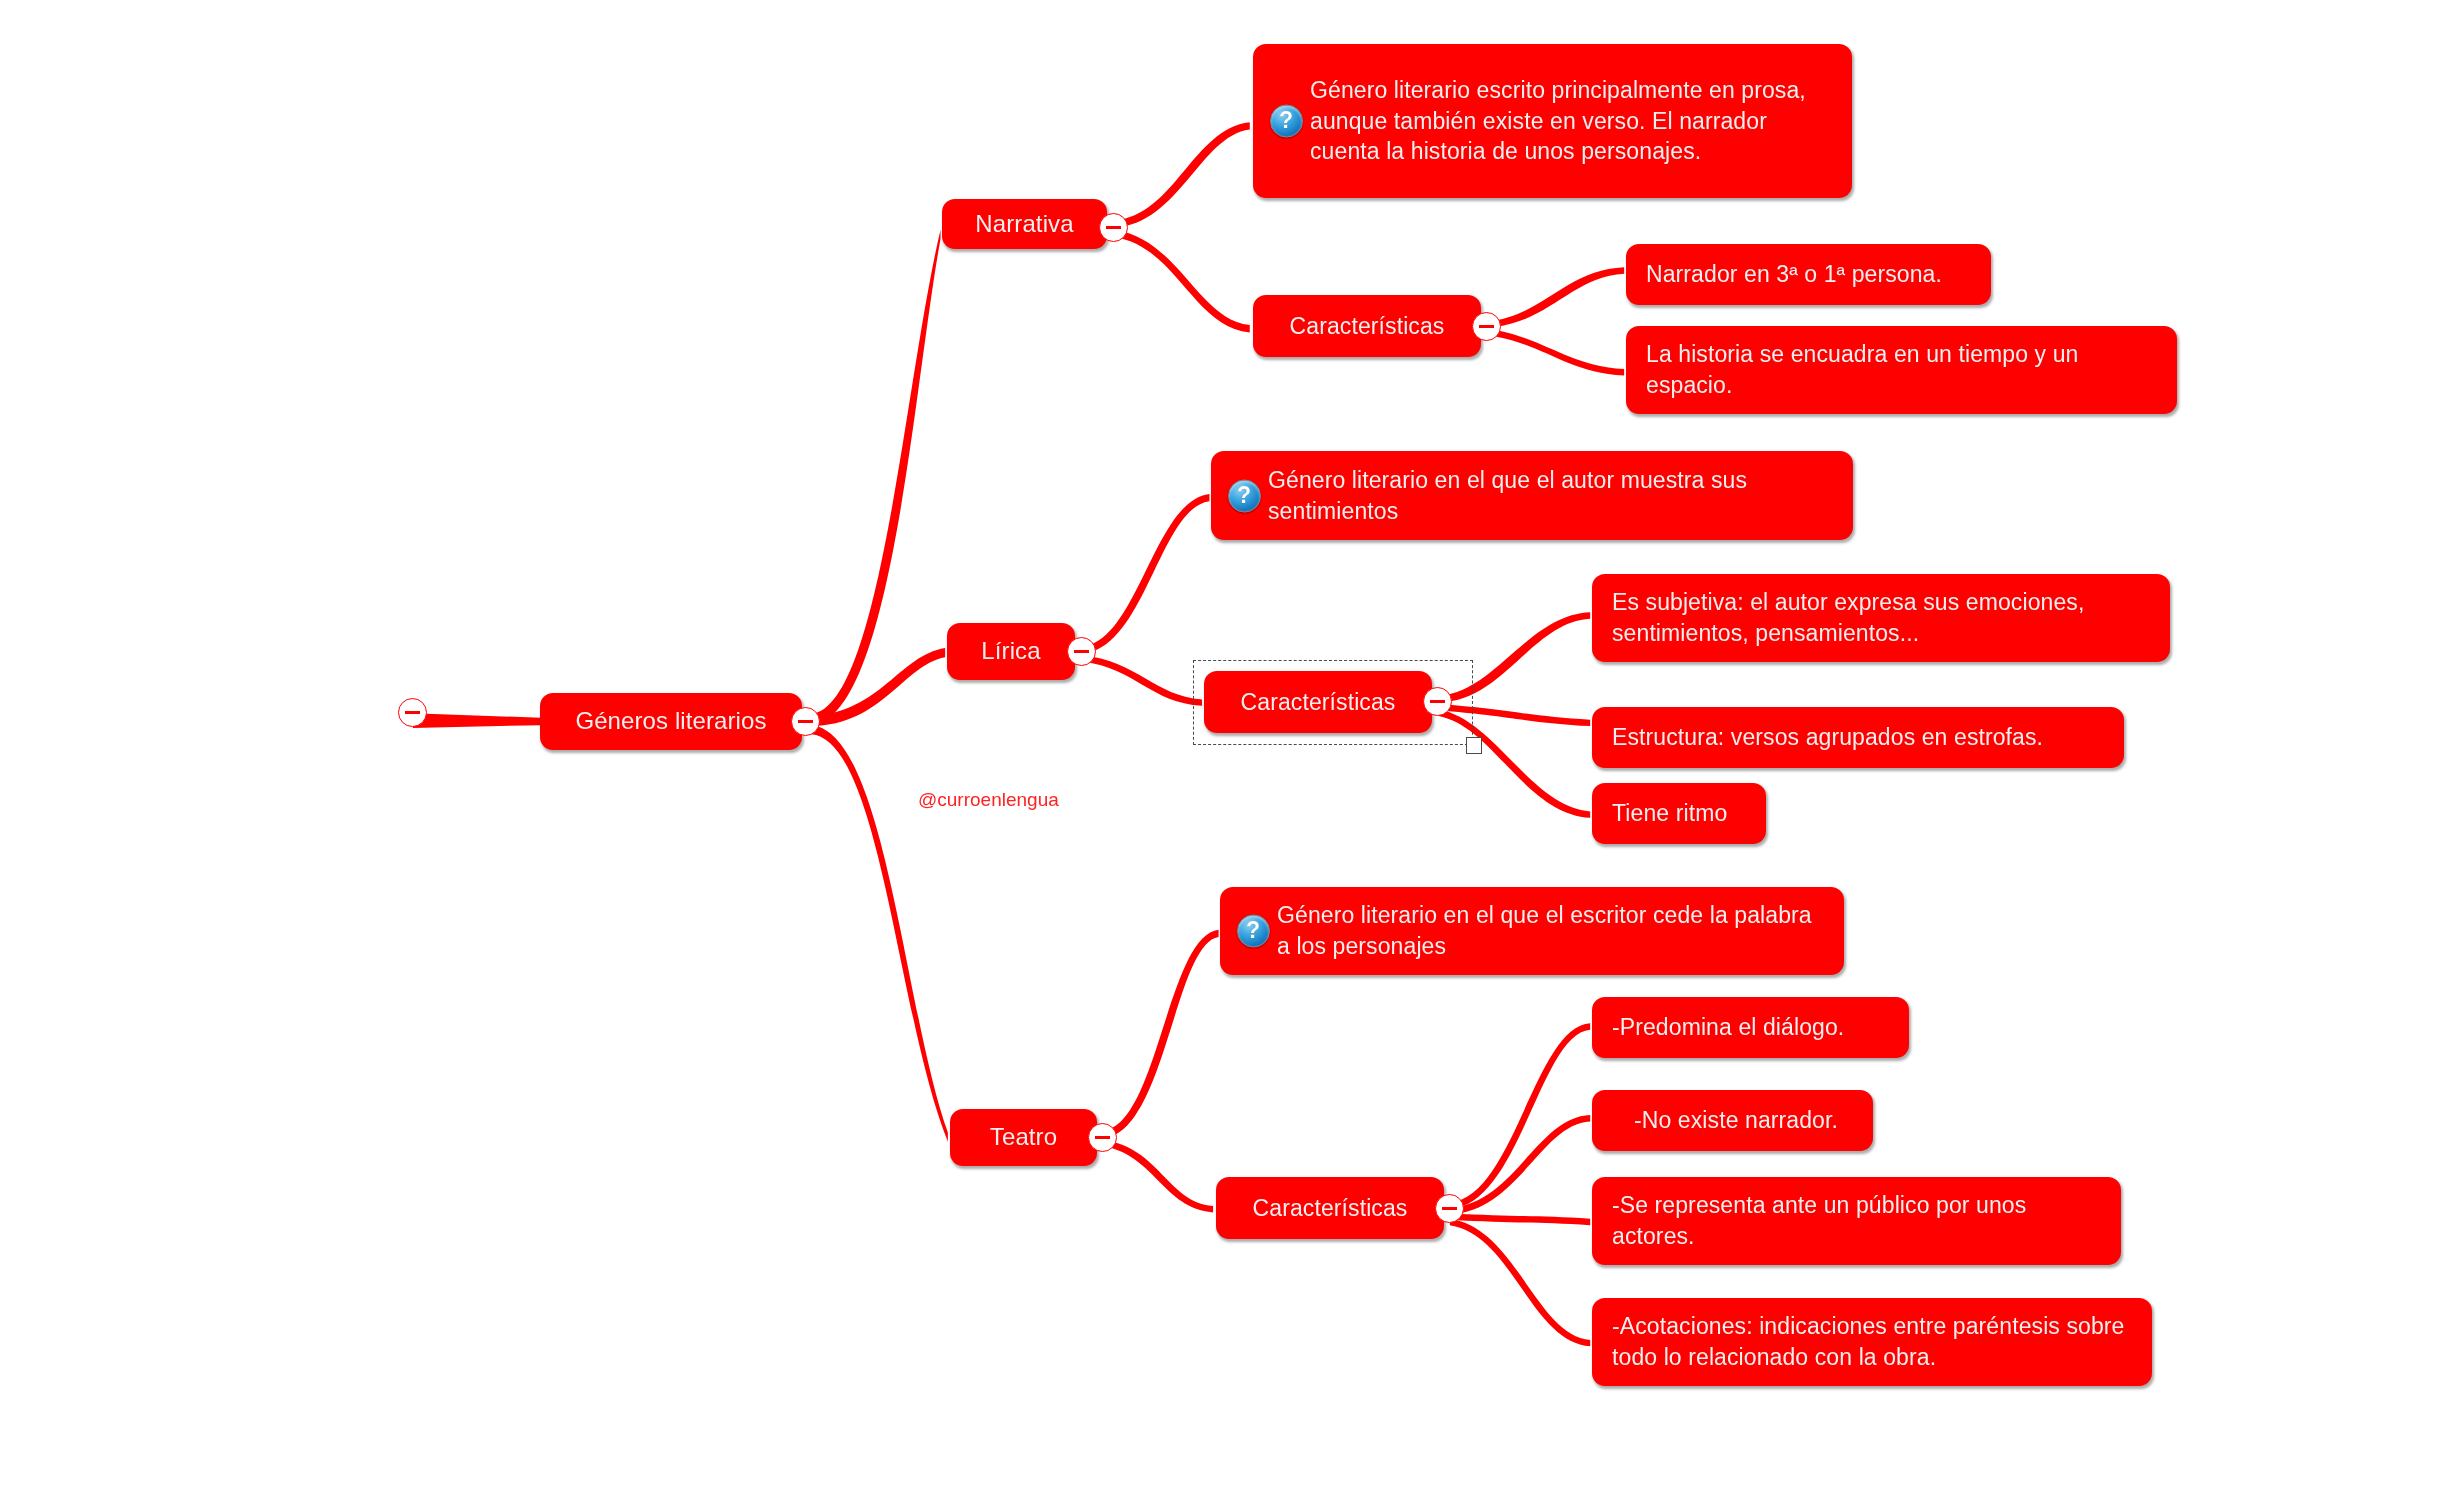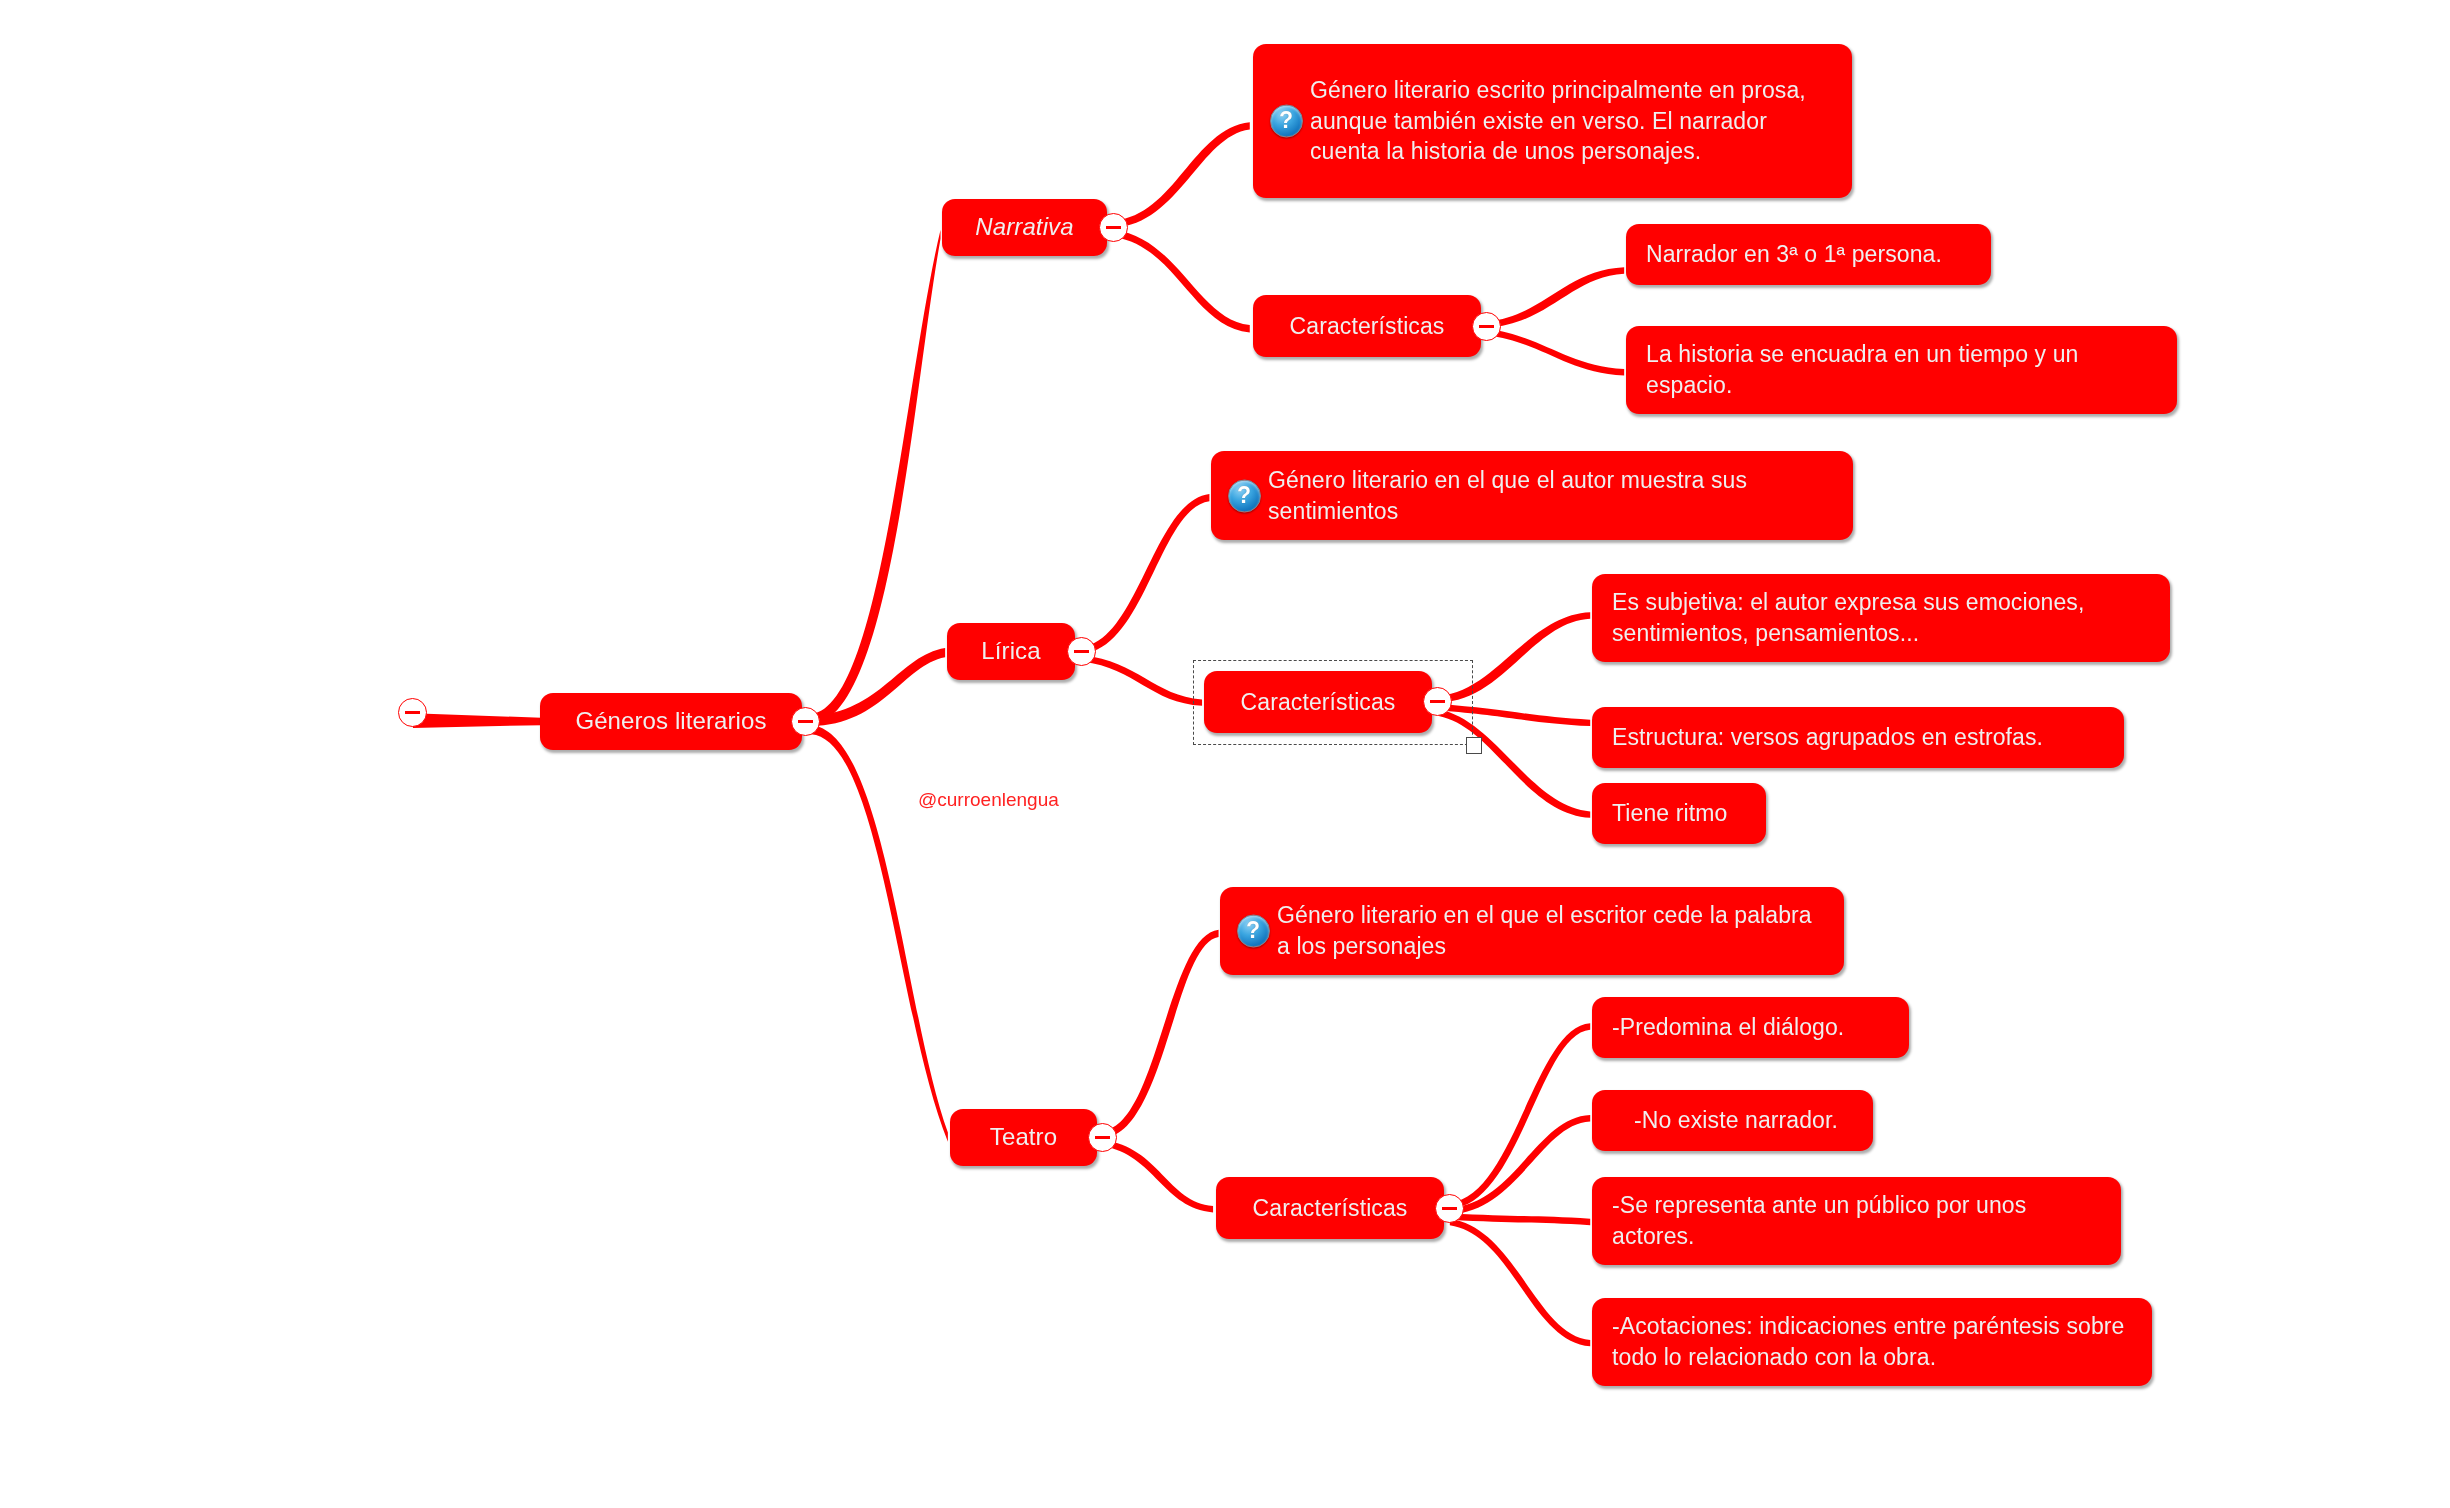--- a/index.html
+++ b/index.html
@@ -116,24 +116,24 @@
   .watermark {
     position: absolute;
     color: #FF2222;
     font-size: 19px;
     white-space: nowrap;
   }
   
   #n-literatura   { left: 161px;  top: 668px;  width: 244px;  height: 90px;  font-size: 26px; }
   #n-generos      { left: 540px;  top: 693px;  width: 262px;  height: 57px;  font-size: 24px; }
 
-  #n-narrativa    { left: 942px; top: 199px;  width: 165px;  height: 57px;  font-size: 24px; font-style: italic; }
+  #n-narrativa    { left: 942px; top: 199px;  width: 165px;  height: 50px;  font-size: 24px; }
   #n-narr-desc    { left: 1253px; top: 44px;   width: 599px;  height: 154px; font-size: 23px; }
   #n-narr-car     { left: 1253px; top: 295px;  width: 228px;  height: 62px;  font-size: 23px; }
-  #n-narr-c1      { left: 1626px; top: 224px;  width: 365px;  height: 61px;  font-size: 23px; }
+  #n-narr-c1      { left: 1626px; top: 244px;  width: 365px;  height: 61px;  font-size: 23px; }
   #n-narr-c2      { left: 1626px; top: 326px;  width: 551px;  height: 88px;  font-size: 23px; }
 
   #n-lirica       { left: 947px; top: 623px;  width: 128px;  height: 57px;  font-size: 24px; justify-content: center; }
   #n-lir-desc     { left: 1211px; top: 451px;  width: 642px;  height: 89px;  font-size: 23px; }
   #n-lir-car      { left: 1204px; top: 671px;  width: 228px;  height: 62px;  font-size: 23px; }
   #n-lir-c1       { left: 1592px; top: 574px;  width: 578px;  height: 88px;  font-size: 23px; }
   #n-lir-c2       { left: 1592px; top: 707px;  width: 532px;  height: 61px;  font-size: 23px; }
   #n-lir-c3       { left: 1592px; top: 783px;  width: 174px;  height: 61px;  font-size: 23px; }
 
   #n-teatro       { left: 950px; top: 1109px; width: 147px;  height: 57px;  font-size: 24px; }

